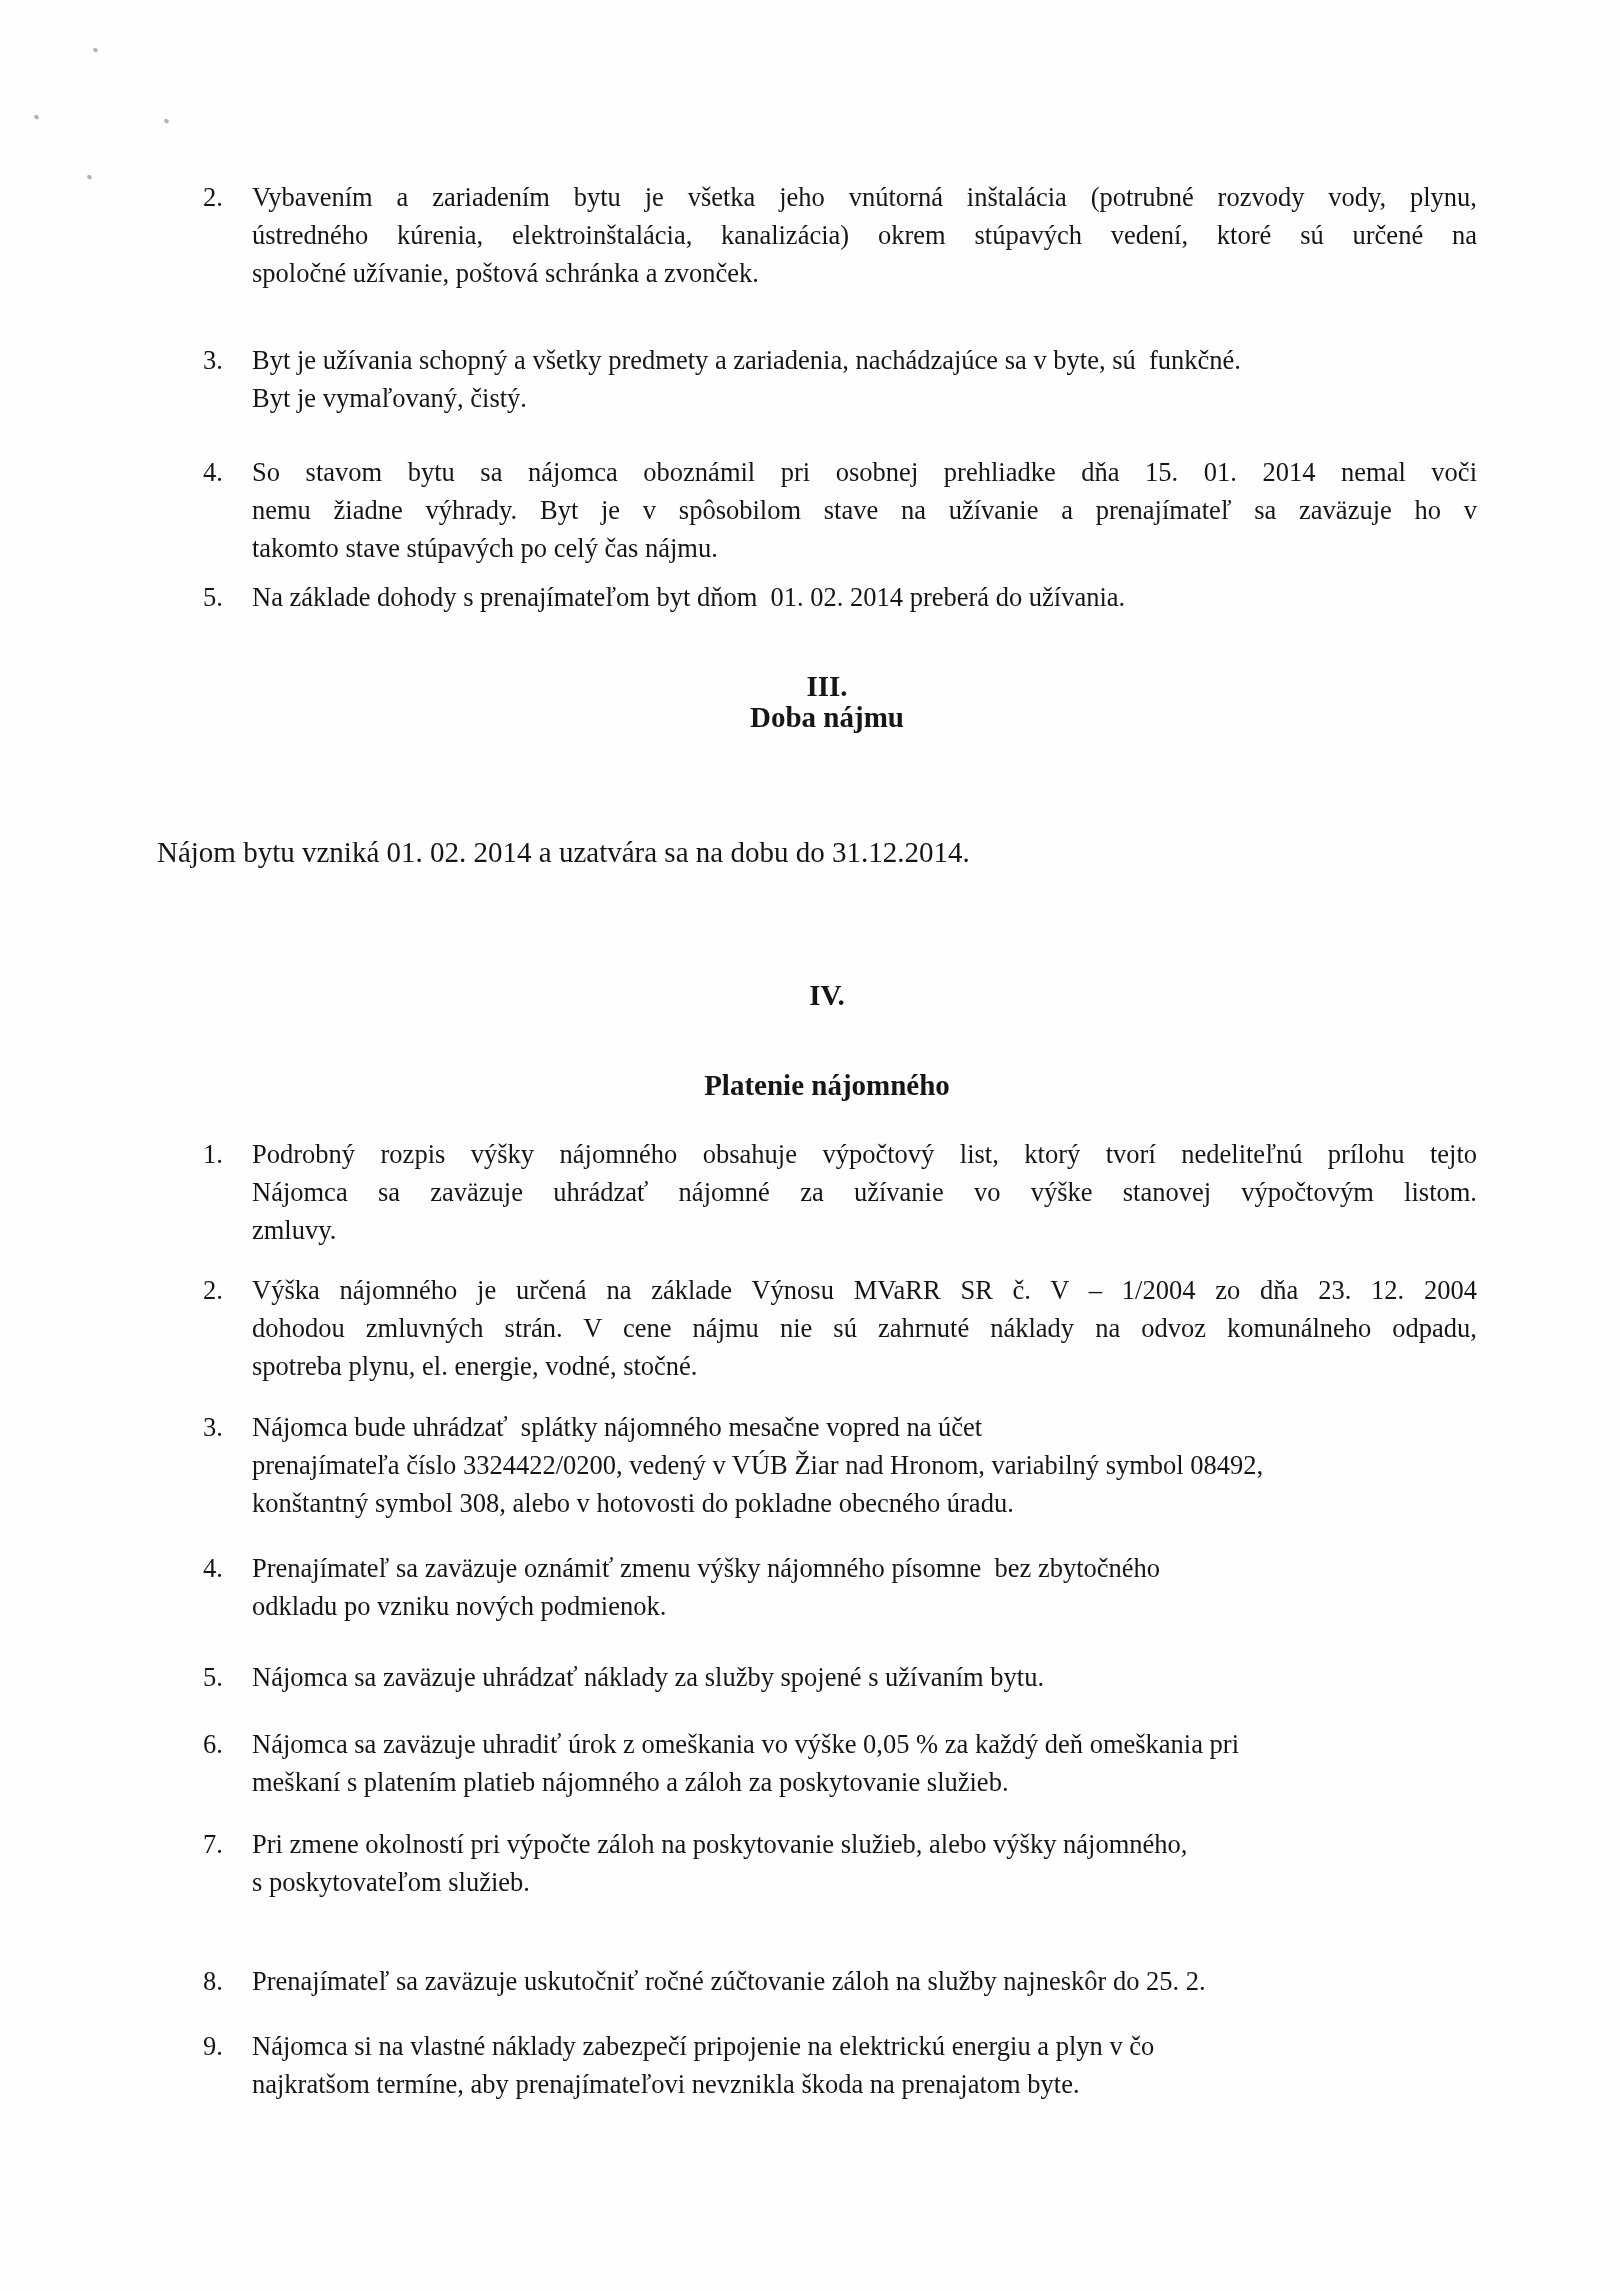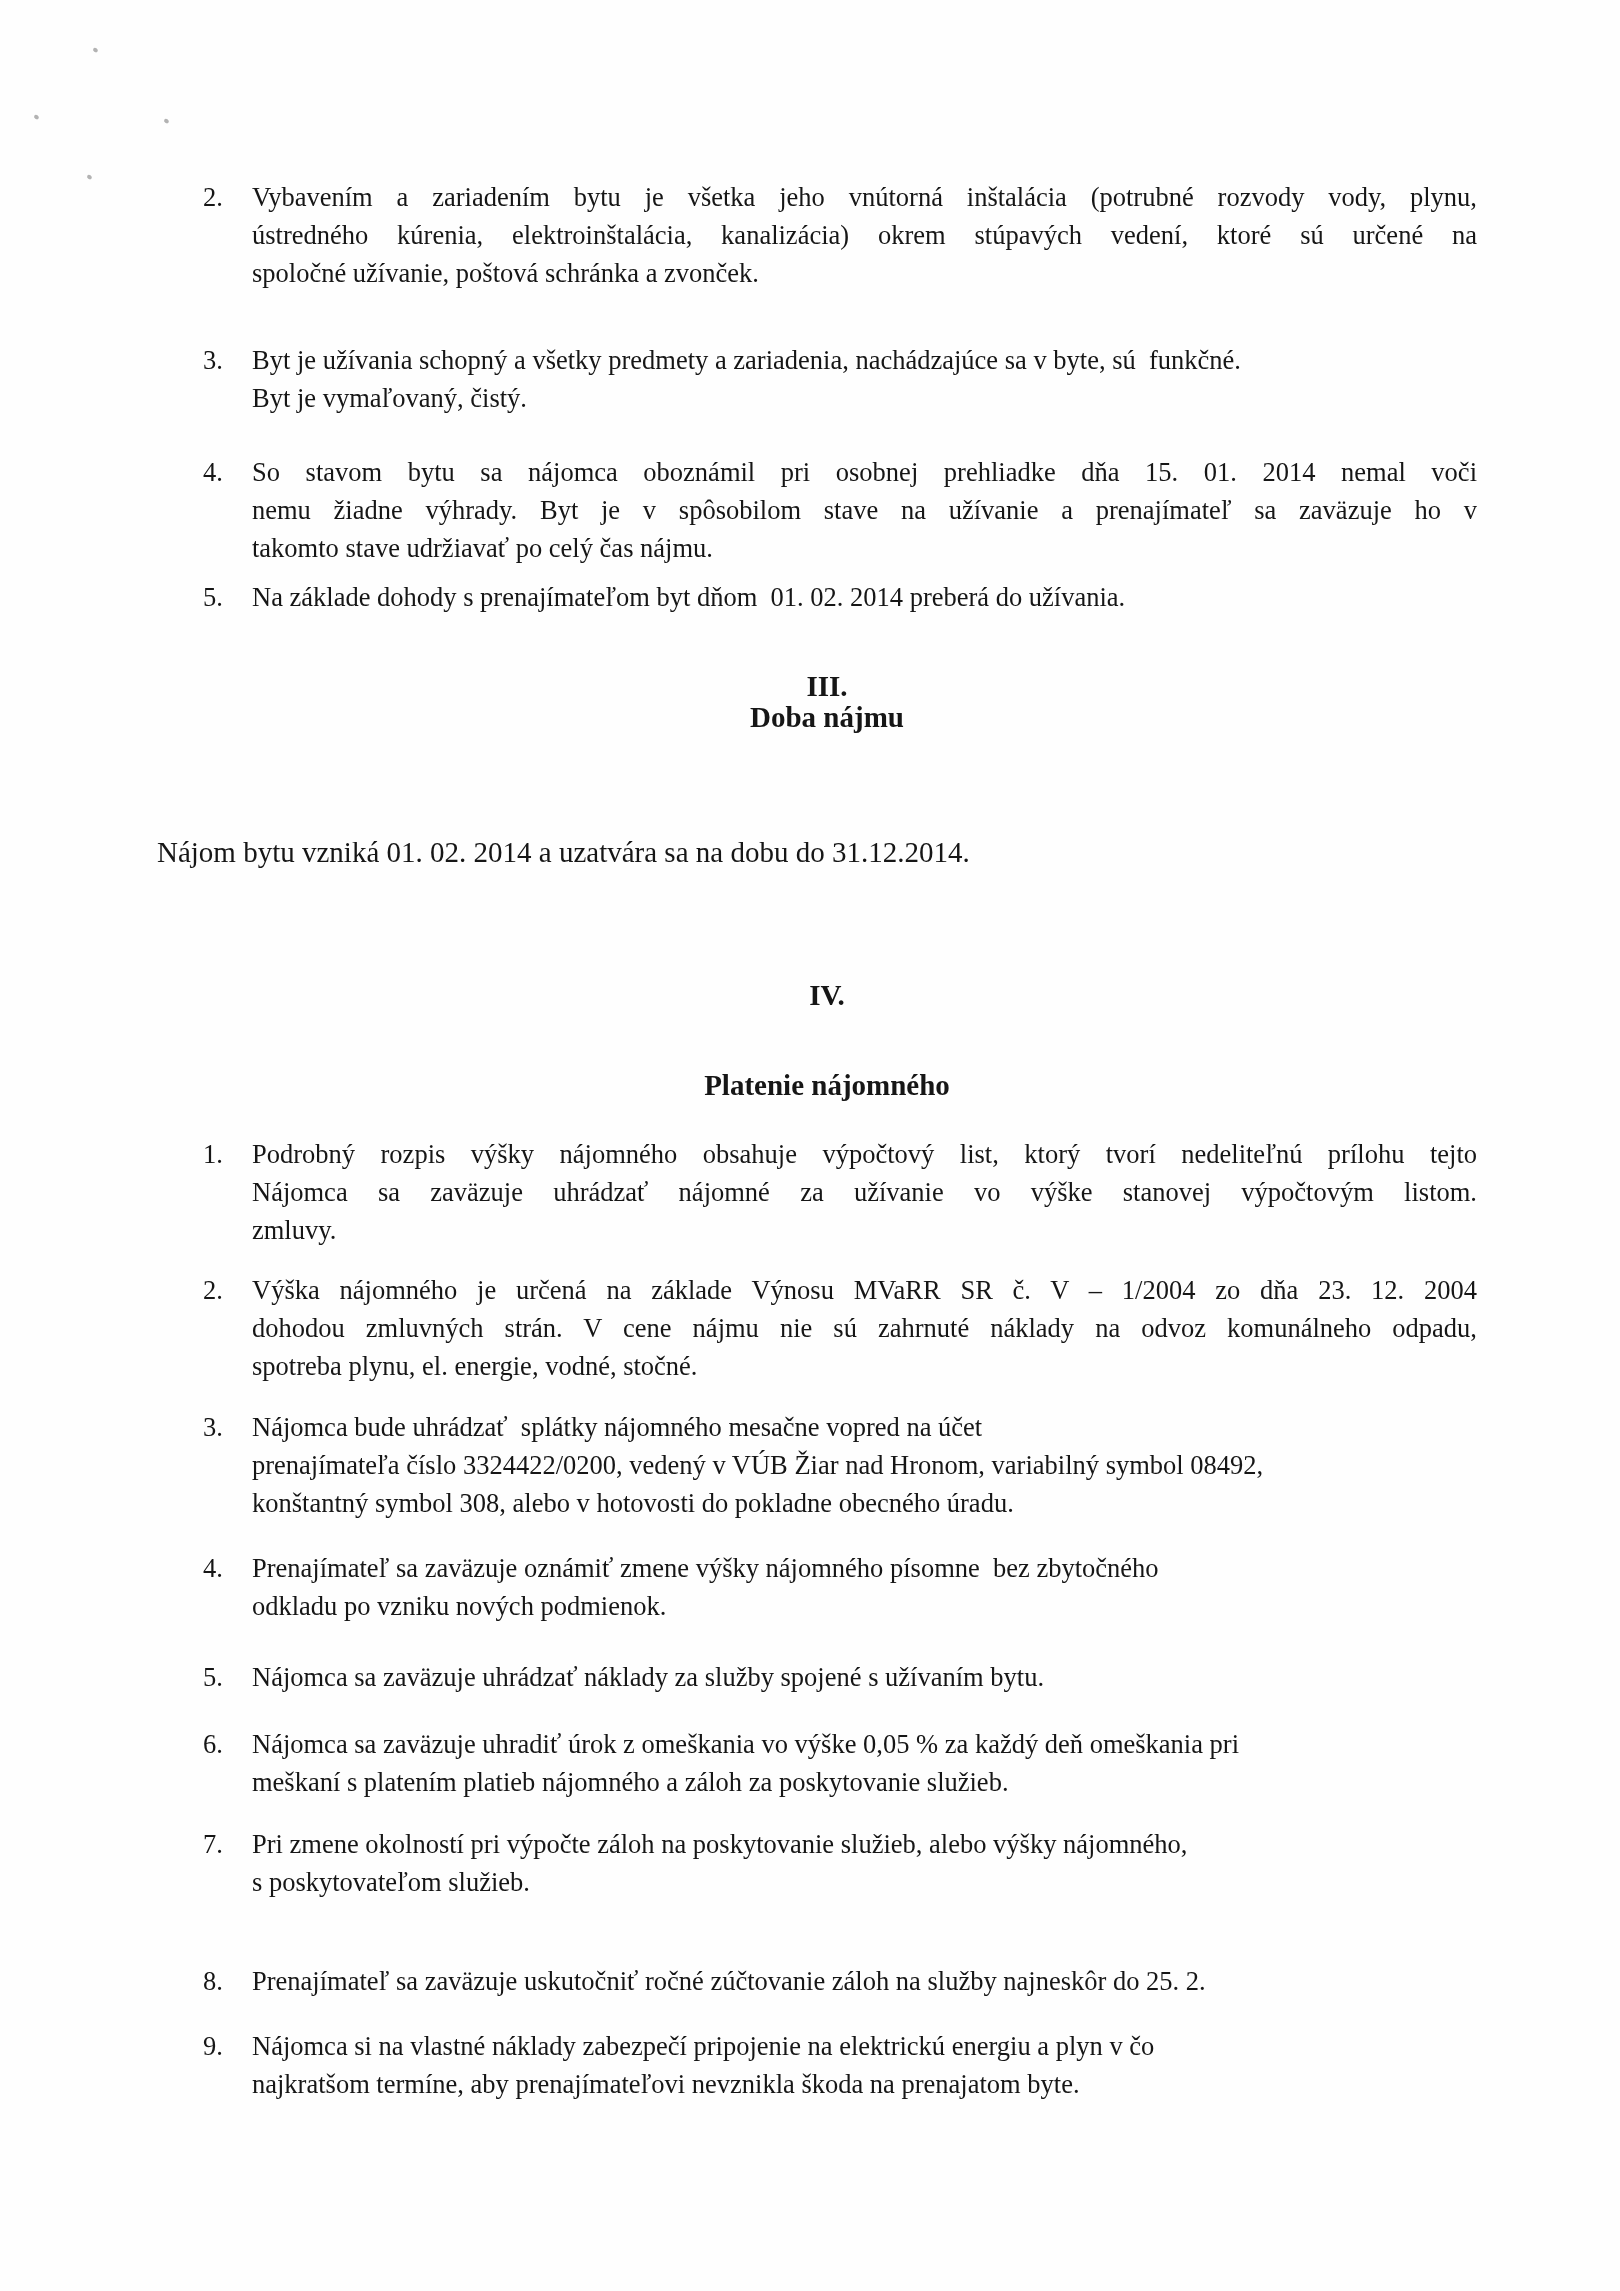--- a/index.html
+++ b/index.html
@@ -76,21 +76,21 @@
         <div class="ln">Byt je užívania schopný a všetky predmety a zariadenia, nachádzajúce sa v byte, sú  funkčné.</div>
         <div class="ln">Byt je vymaľovaný, čistý.</div>
       </div>
   </div>
 
   <div class="item just" style="top:453px">
     <span class="num">4.</span>
     <div class="txt">
         <div class="ln">So stavom bytu sa nájomca oboznámil pri osobnej prehliadke dňa 15. 01. 2014 nemal voči</div>
         <div class="ln">nemu žiadne výhrady. Byt je v spôsobilom stave na užívanie a prenajímateľ sa zaväzuje ho v</div>
-        <div class="ln">takomto stave udržiavať po celý čas nájmu.</div>
+        <div class="ln">takomto stave stúpavých po celý čas nájmu.</div>
       </div>
   </div>
 
   <div class="item" style="top:578px">
     <span class="num">5.</span>
     <div class="txt">
         <div class="ln">Na základe dohody s prenajímateľom byt dňom  01. 02. 2014 preberá do užívania.</div>
       </div>
   </div>
 
@@ -124,21 +124,21 @@
     <div class="txt">
         <div class="ln">Nájomca bude uhrádzať  splátky nájomného mesačne vopred na účet</div>
         <div class="ln">prenajímateľa číslo 3324422/0200, vedený v VÚB Žiar nad Hronom, variabilný symbol 08492,</div>
         <div class="ln">konštantný symbol 308, alebo v hotovosti do pokladne obecného úradu.</div>
       </div>
   </div>
 
   <div class="item" style="top:1549px">
     <span class="num">4.</span>
     <div class="txt">
-        <div class="ln">Prenajímateľ sa zaväzuje oznámiť zmene výšky nájomného písomne  bez zbytočného</div>
+        <div class="ln">Prenajímateľ sa zaväzuje oznámiť zmenu výšky nájomného písomne  bez zbytočného</div>
         <div class="ln">odkladu po vzniku nových podmienok.</div>
       </div>
   </div>
 
   <div class="item" style="top:1658px">
     <span class="num">5.</span>
     <div class="txt">
         <div class="ln">Nájomca sa zaväzuje uhrádzať náklady za služby spojené s užívaním bytu.</div>
       </div>
   </div>

